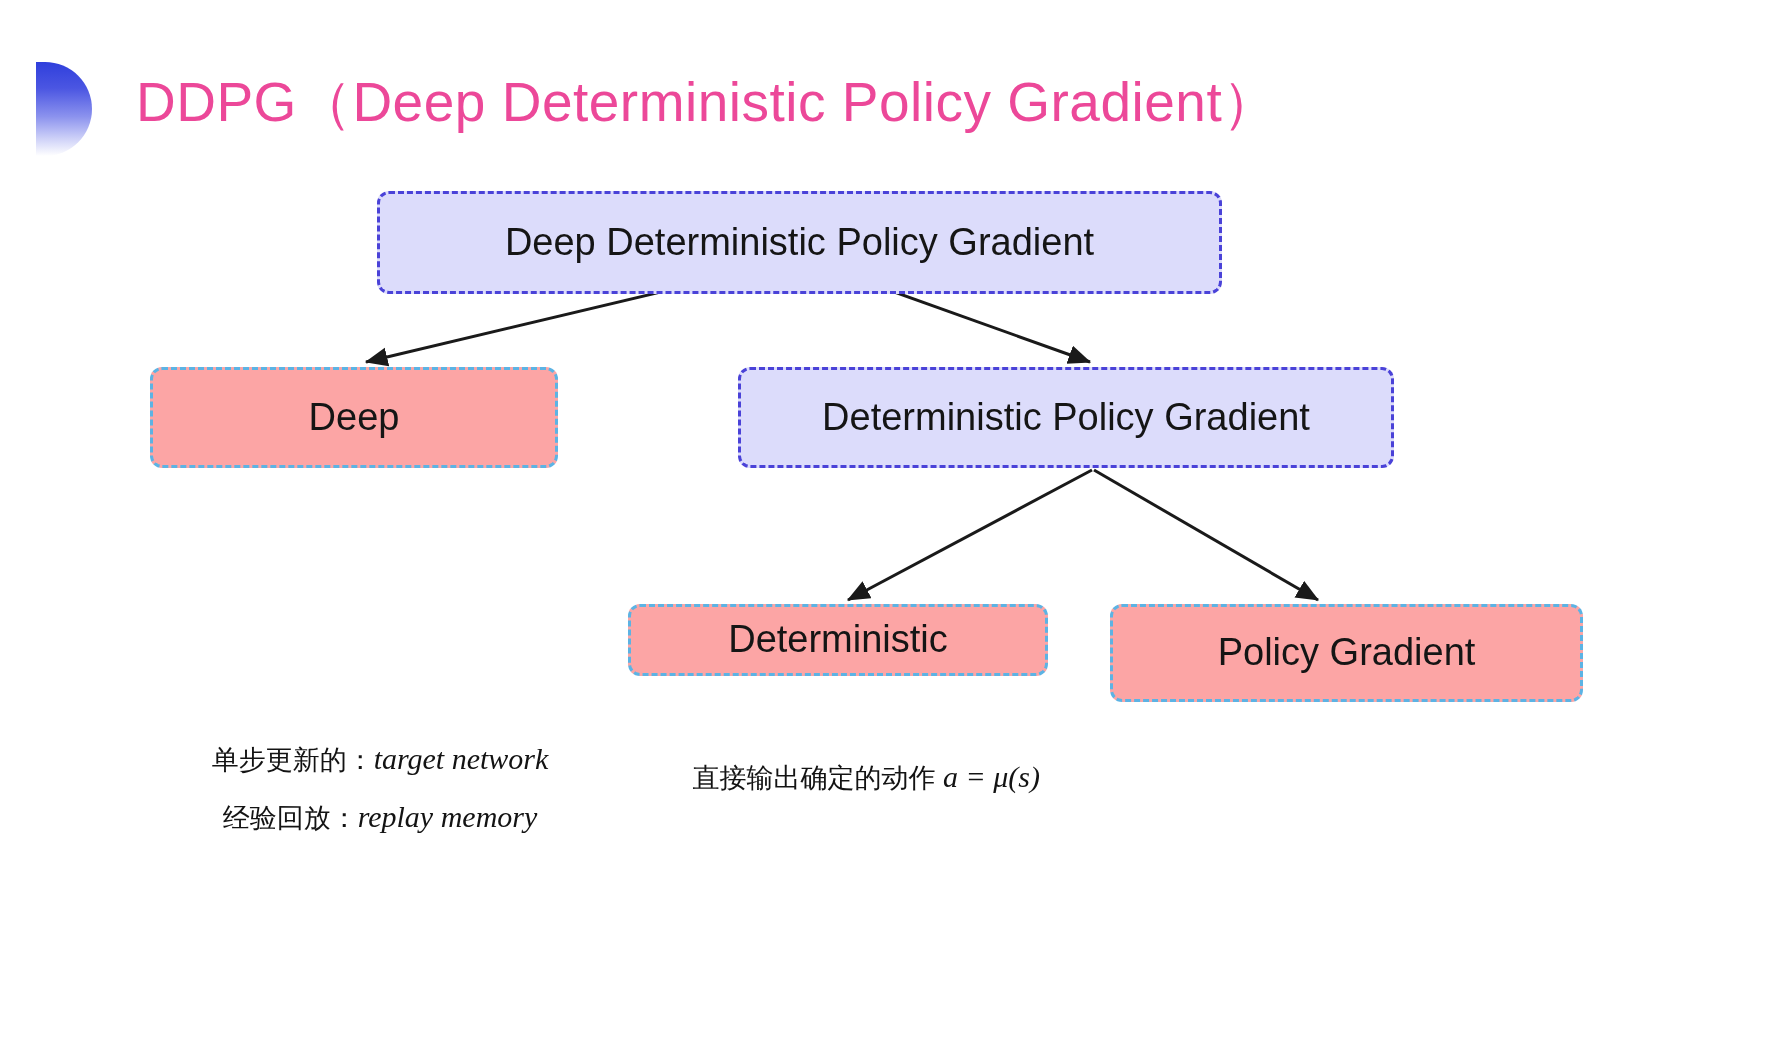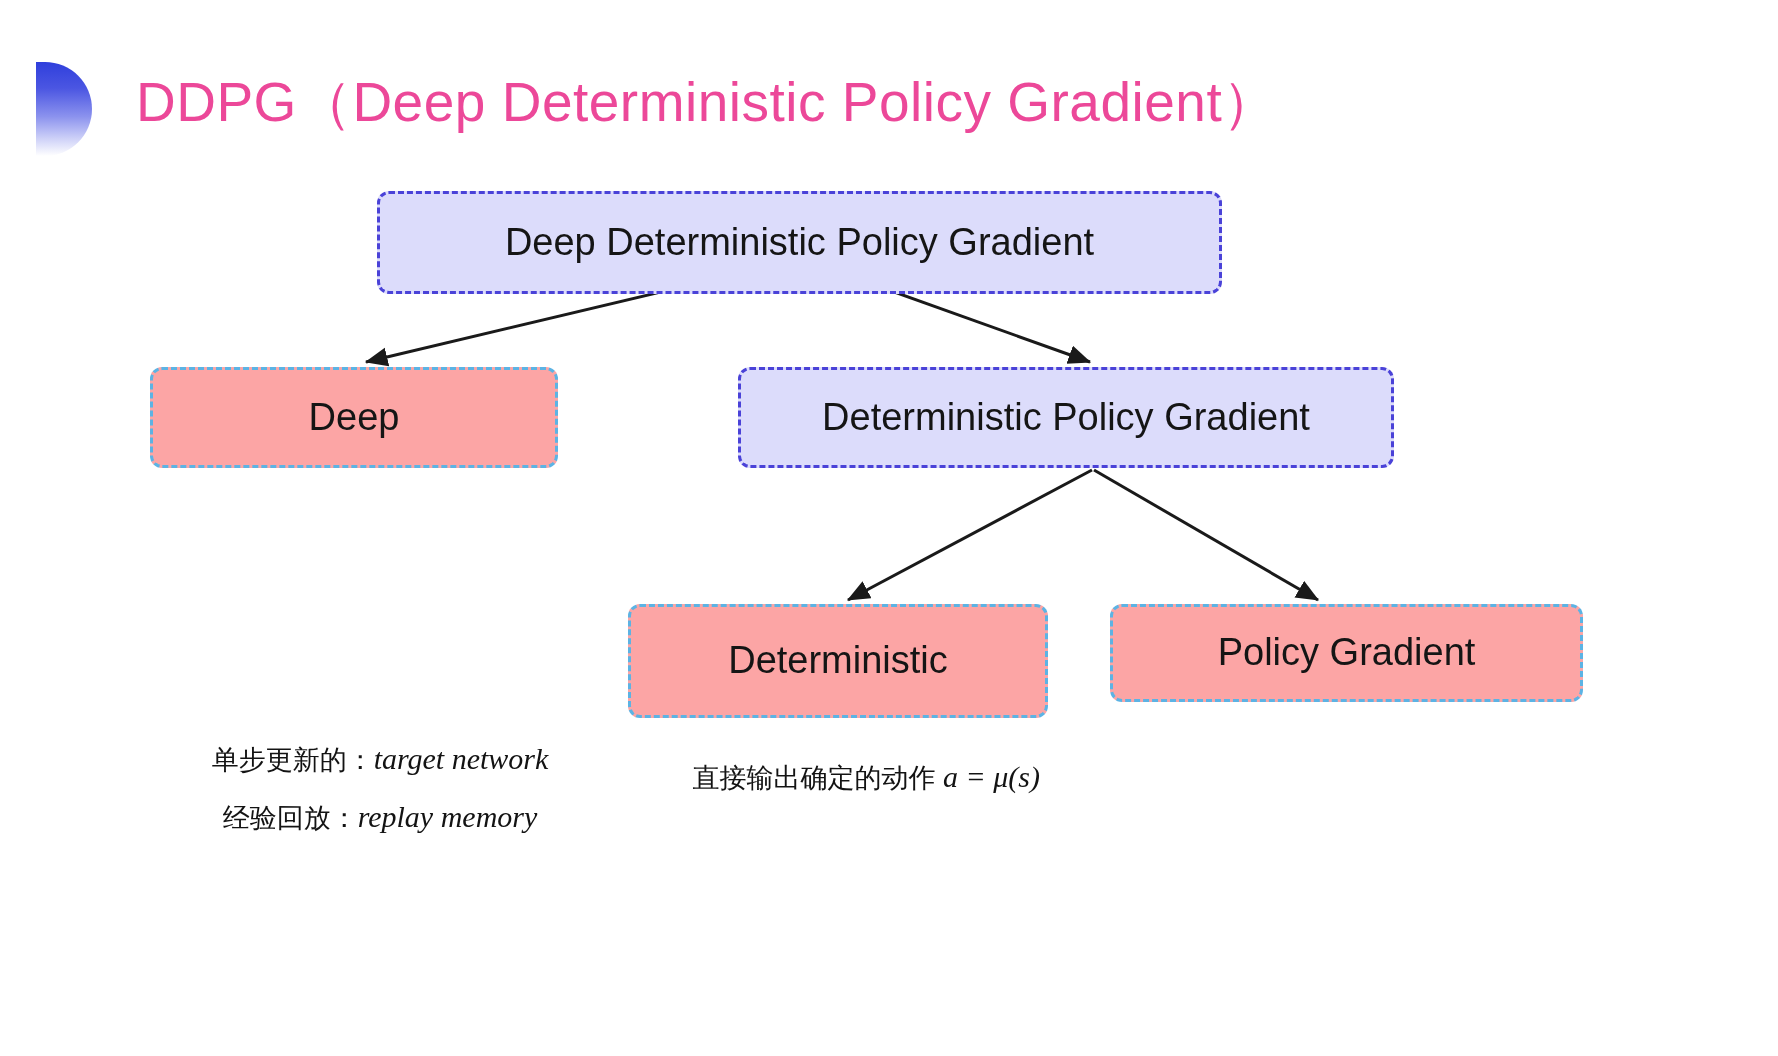--- a/index.html
+++ b/index.html
@@ -58,21 +58,21 @@
     border: 3px dashed #4a42d8;
   }
   .node-cyan {
     background: #fca5a5;
     border: 3px dashed #5cb3e4;
   }
 
   #node-root   { left: 377px;  top: 155px; width: 845px; height: 103px; font-size: 38px; margin-top: 36px; }
   #node-deep   { left: 150px;  top: 367px; width: 408px; height: 101px; font-size: 38px; }
   #node-dpg    { left: 738px;  top: 367px; width: 656px; height: 101px; font-size: 38px; }
-  #node-det    { left: 628px;  top: 604px; width: 420px; height: 114px;  font-size: 38px; }
+  #node-det    { left: 628px;  top: 604px; width: 420px; height: 72px;  font-size: 38px; }
   #node-pg     { left: 1110px; top: 604px; width: 473px; height: 98px;  font-size: 38px; }
 
   
   #arrows {
     position: absolute;
     left: 0;
     top: 0;
     width: 1778px;
     height: 1056px;
     pointer-events: none;

